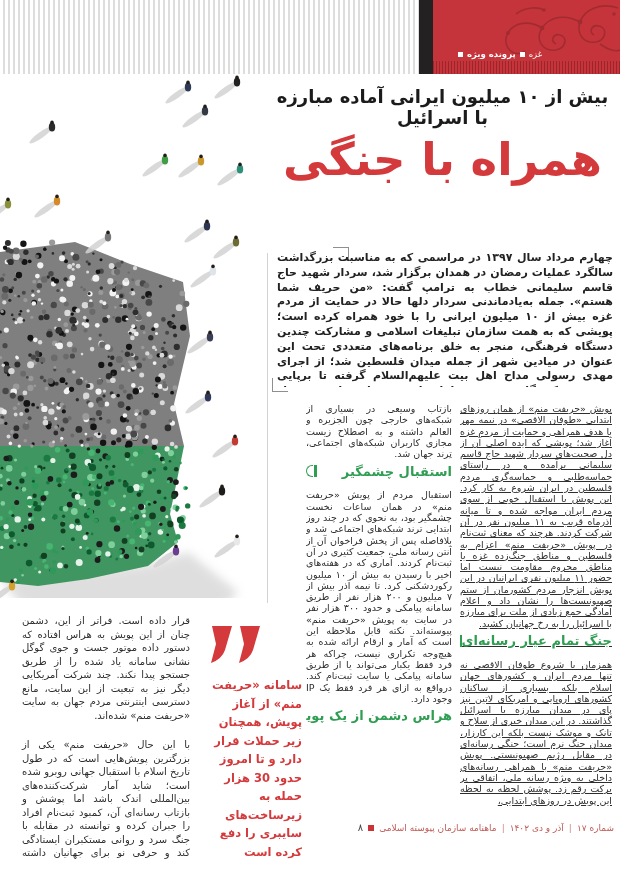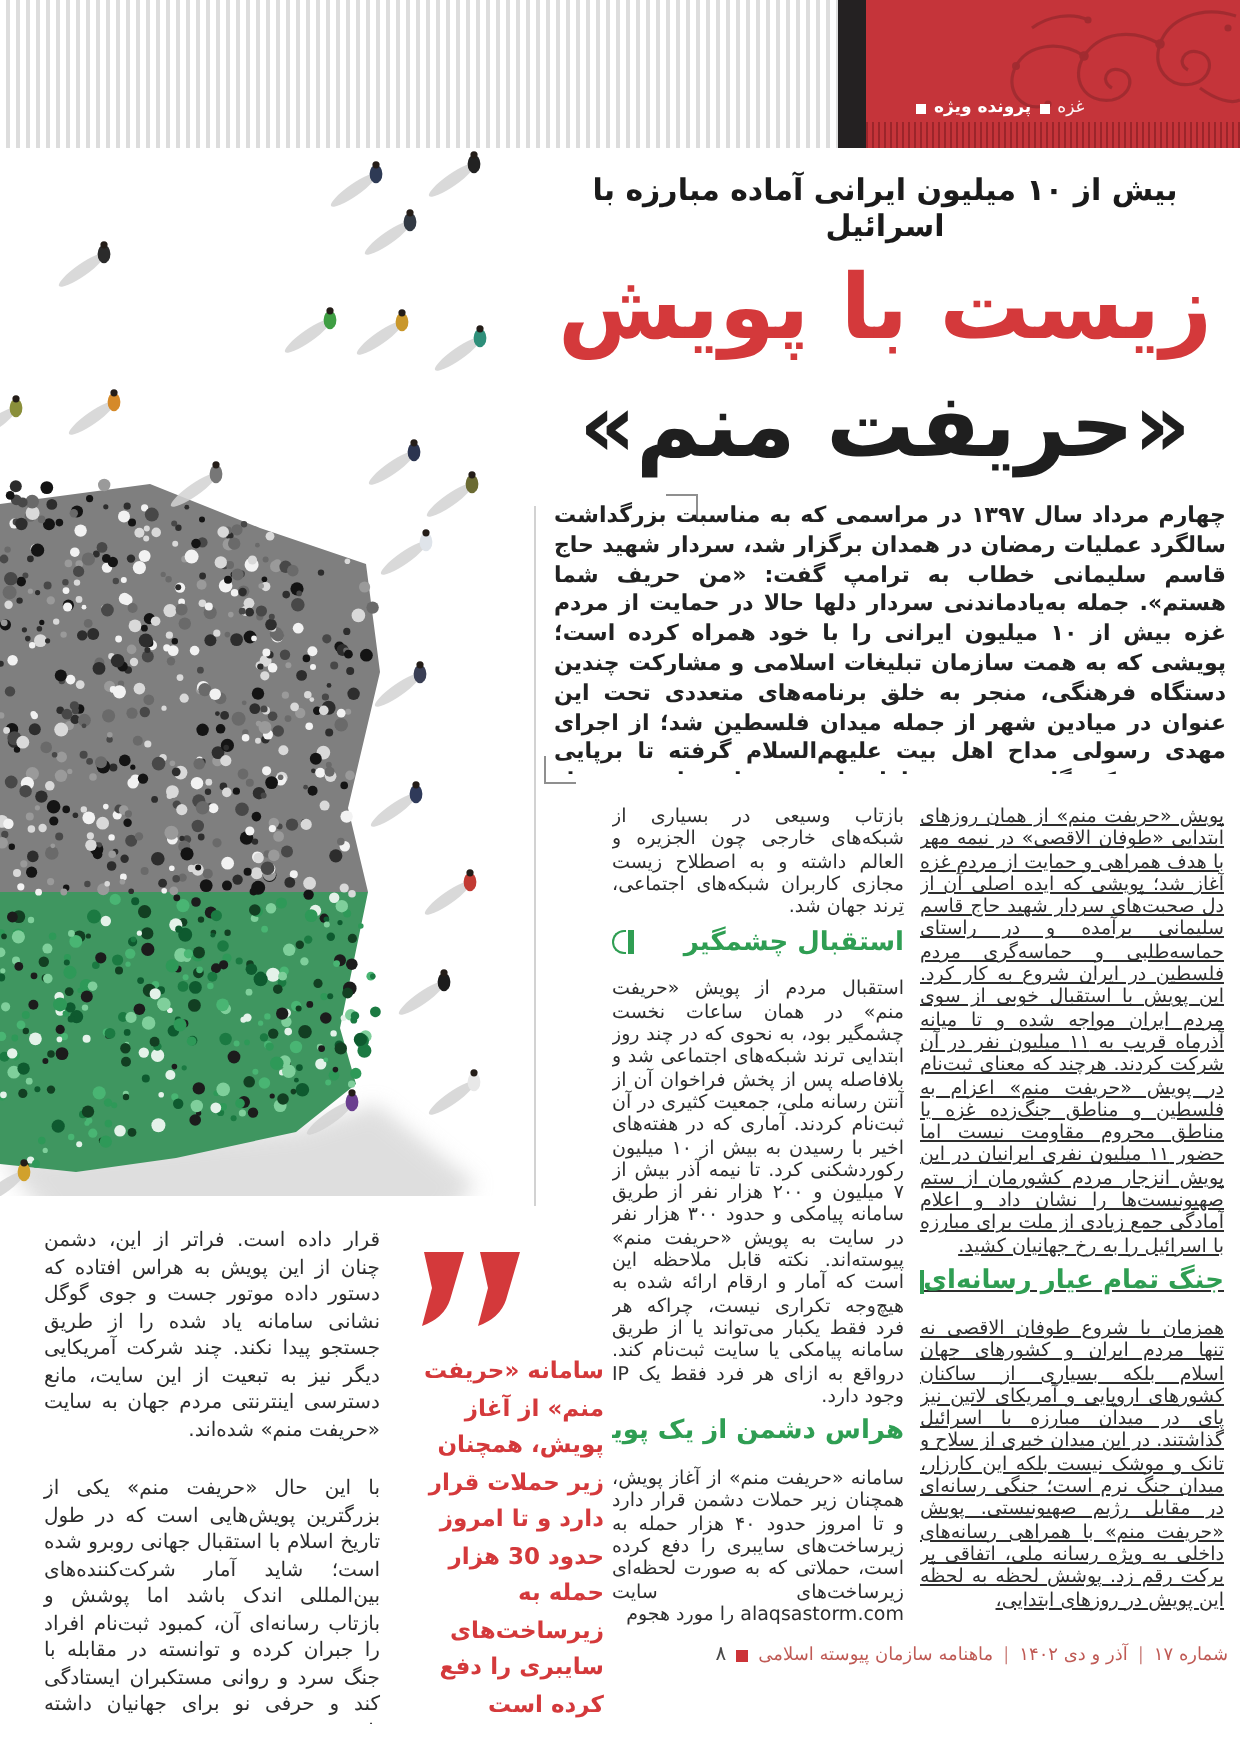--- a/index.html
+++ b/index.html
@@ -20,21 +20,21 @@
   .tag-sq { width:5px; height:5px; background:#fff; display:inline-block; }
   .tag-label { color:#fff; font-size:8.5px; font-weight:bold; white-space:nowrap; }
   .tag-label.light { font-weight:normal; opacity:.95; }
 
   
   .photo { position:absolute; left:0; top:74px; width:268px; height:524px; }
   .vrule { position:absolute; left:267px; top:253px; width:1px; height:350px; background:#d2d2d2; }
 
   
   .headline { position:absolute; left:272px; top:86px; width:341px; text-align:center; }
-  .kicker { font-size:15px; font-weight:bold; color:#1b1b1b; letter-spacing:0; }
+  .kicker { font-size:18px; font-weight:bold; color:#1b1b1b; letter-spacing:0; }
   .title1 { font-size:45px; font-weight:bold; color:#d4393b; line-height:1.35; margin-top:2px; }
   .title2 { font-size:44px; font-weight:bold; color:#1f1f1f; line-height:1.3; }
 
   
   .lead { position:absolute; left:277px; top:251px; width:336px; height:136px;
           font-size:11px; font-weight:bold; line-height:14.8px; color:#222;
           text-align:justify; overflow:hidden; }
   .corner { position:absolute; width:16px; height:14px; }
   .corner.tr { right:271px; top:247px; left:auto; border-top:1.5px solid #8f8f8f; border-right:1.5px solid #8f8f8f; }
   .corner.bl { left:272px; top:378px; border-bottom:1.5px solid #8f8f8f; border-left:1.5px solid #8f8f8f; }
@@ -955,22 +955,21 @@
       <ellipse cx="176" cy="477" rx="3.2" ry="4.6" fill="#6a3f8f"></ellipse>
       <circle cx="176" cy="472.4" r="1.8" fill="#241d18"></circle>
       <ellipse cx="1" cy="520" rx="14" ry="3" fill="#d2d2d2" opacity="0.85" transform="rotate(-35 1 520)"></ellipse>
       <ellipse cx="12" cy="512" rx="3.2" ry="4.6" fill="#d1a12c"></ellipse>
       <circle cx="12" cy="507.4" r="1.8" fill="#241d18"></circle>
     </svg>
   <div class="vrule"></div>
 
   <section class="headline">
     <div class="kicker">بیش از ۱۰ میلیون ایرانی آماده مبارزه با اسرائیل</div>
-    <div class="title1">زیست با پویش</div>
-    <div class="title2">«حریفت منم»</div>
+    <div class="title1">همراه با جنگی</div>
   </section>
 
   <div class="corner tr"></div>
   <div class="corner bl"></div>
   <section class="lead">چهارم مرداد سال ۱۳۹۷ در مراسمی که به مناسبت بزرگداشت سالگرد عملیات رمضان در همدان برگزار شد، سردار شهید حاج قاسم سلیمانی خطاب به ترامپ گفت: «من حریف شما هستم». جمله به‌یادماندنی سردار دلها حالا در حمایت از مردم غزه بیش از ۱۰ میلیون ایرانی را با خود همراه کرده است؛ پویشی که به همت سازمان تبلیغات اسلامی و مشارکت چندین دستگاه فرهنگی، منجر به خلق برنامه‌های متعددی تحت این عنوان در میادین شهر از جمله میدان فلسطین شد؛ از اجرای مهدی رسولی مداح اهل بیت علیهم‌السلام گرفته تا برپایی سمفونی کشتگان و حتی تعامل با چند برنامه تلویزیونی از قبیل «به افق فلسطین». آنچه از پی می‌آید گزیده‌ای از کم و کیف اجرای این پویش است.</section>
 
   <div class="col col-right">
     <p>پویش «حریفت منم» از همان روزهای ابتدایی «طوفان الاقصی» در نیمه مهر با هدف همراهی و حمایت از مردم غزه آغاز شد؛ پویشی که ایده اصلی آن از دل صحبت‌های سردار شهید حاج قاسم سلیمانی برآمده و در راستای حماسه‌طلبی و حماسه‌گری مردم فلسطین در ایران شروع به کار کرد. این پویش با استقبال خوبی از سوی مردم ایران مواجه شده و تا میانه آذرماه قریب به ۱۱ میلیون نفر در آن شرکت کردند. هرچند که معنای ثبت‌نام در پویش «حریفت منم» اعزام به فلسطین و مناطق جنگ‌زده غزه یا مناطق محروم مقاومت نیست اما حضور ۱۱ میلیون نفری ایرانیان در این پویش انزجار مردم کشورمان از ستم صهیونیست‌ها را نشان داد و اعلام آمادگی جمع زیادی از ملت برای مبارزه با اسرائیل را به رخ جهانیان کشید.</p>
     <div class="sec">
       <span class="sec-title">جنگ تمام عیار رسانه‌ای</span>
@@ -983,21 +982,20 @@
     <p>بازتاب وسیعی در بسیاری از شبکه‌های خارجی چون الجزیره و العالم داشته و به اصطلاح زیست مجازی کاربران شبکه‌های اجتماعی، تِرند جهان شد.</p>
     <div class="sec">
       <span class="sec-title">استقبال چشمگیر</span>
       <span class="sec-icon"></span>
     </div>
     <p>استقبال مردم از پویش «حریفت منم» در همان ساعات نخست چشمگیر بود، به نحوی که در چند روز ابتدایی ترند شبکه‌های اجتماعی شد و بلافاصله پس از پخش فراخوان آن از آنتن رسانه ملی، جمعیت کثیری در آن ثبت‌نام کردند. آماری که در هفته‌های اخیر با رسیدن به بیش از ۱۰ میلیون رکوردشکنی کرد. تا نیمه آذر بیش از ۷ میلیون و ۲۰۰ هزار نفر از طریق سامانه پیامکی و حدود ۳۰۰ هزار نفر در سایت به پویش «حریفت منم» پیوسته‌اند. نکته قابل ملاحظه این است که آمار و ارقام ارائه شده به هیچ‌وجه تکراری نیست، چراکه هر فرد فقط یکبار می‌تواند یا از طریق سامانه پیامکی یا سایت ثبت‌نام کند. درواقع به ازای هر فرد فقط یک IP وجود دارد.</p>
     <div class="sec">
       <span class="sec-title">هراس دشمن از یک پویش</span>
       <span class="sec-icon"></span>
     </div>
-    <p>سامانه «حریفت منم» از آغاز پویش، همچنان زیر حملات دشمن قرار دارد و تا امروز حدود ۴۰ هزار حمله به زیرساخت‌های سایبری را دفع کرده است، حملاتی که به صورت لحظه‌ای زیرساخت‌های سایت alaqsastorm.com را مورد هجوم</p>
   </div>
 
   <aside class="pullquote">
     <div class="quote-mark">
       <svg width="56" height="38" viewBox="0 0 56 38">
         <path d="M2 0 H22 L15 24 Q12 33 1 37 L6 18 Z" fill="#d4393b"></path>
         <path d="M30 0 H50 L43 24 Q40 33 29 37 L34 18 Z" fill="#d4393b"></path>
       </svg>
     </div>
     <div class="pq-text">سامانه «حریفت منم» از آغاز پویش، همچنان زیر حملات قرار دارد و تا امروز حدود 30 هزار حمله به زیرساخت‌های سایبری را دفع کرده است</div>

